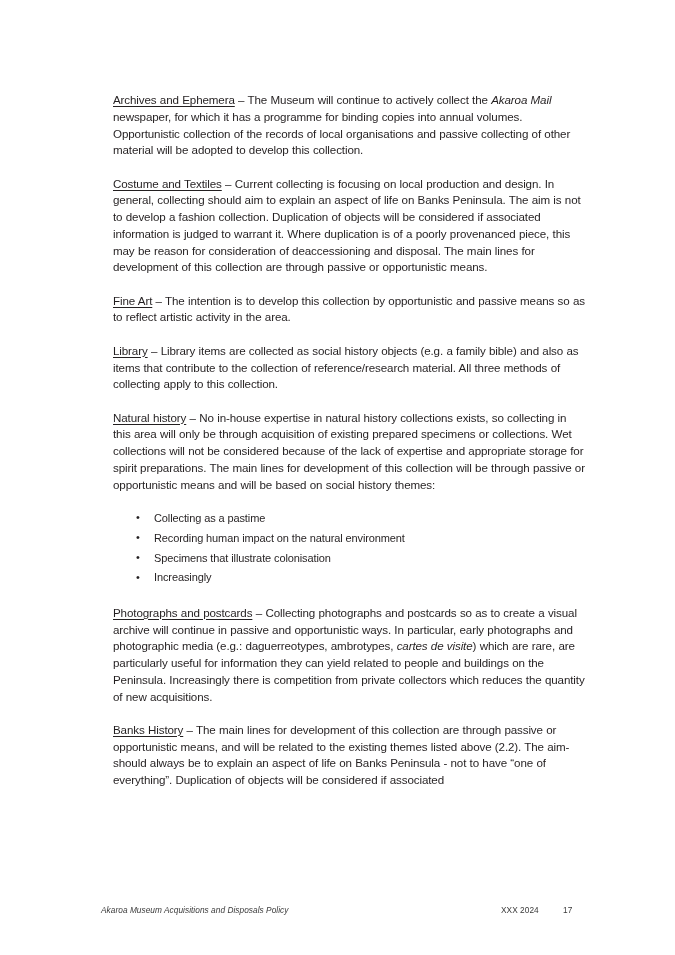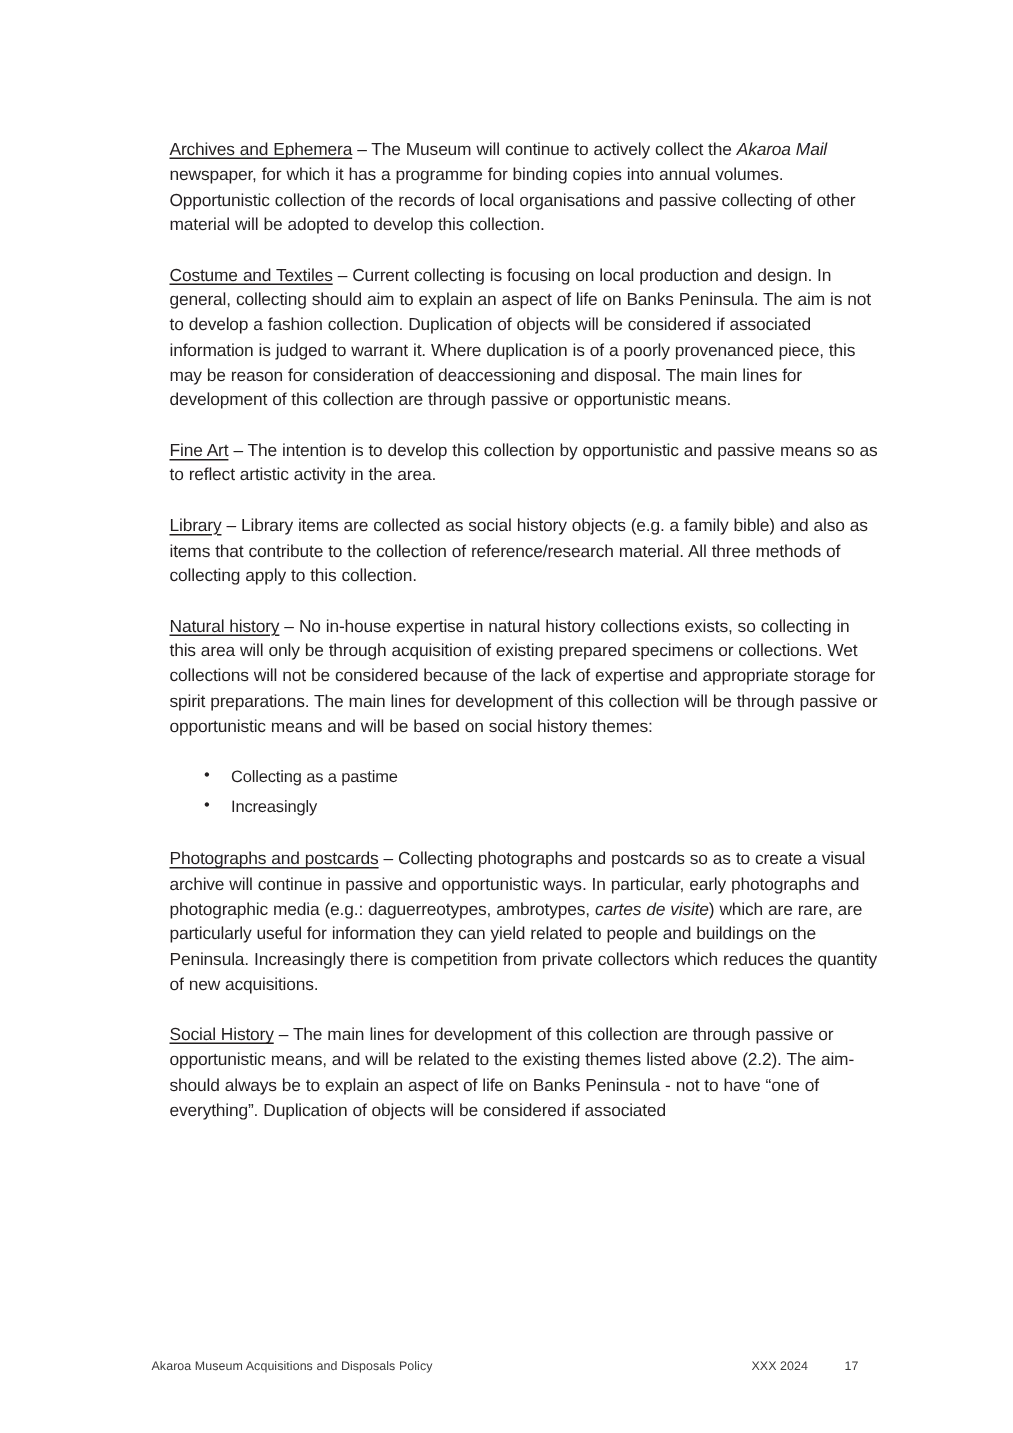--- a/index.html
+++ b/index.html
@@ -90,20 +90,21 @@
     font-size: 8.3px;
     line-height: 14px;
     color: #3a3a3a;
     letter-spacing: 0.005em;
   }
   .footer .f-title {
     position: absolute;
     left: 0;
     top: 0;
     white-space: nowrap;
+    font-style: italic;
   }
   .footer .f-date {
     position: absolute;
     left: 400px;
     top: 0;
     white-space: nowrap;
   }
   .footer .f-page {
     position: absolute;
     left: 462px;
@@ -135,30 +136,32 @@
       <span class="hd">Library</span><span> – </span><span>Library items are collected as social history objects (e.g. a family bible) and also as items that contribute to the collection of reference/research material. All three methods of collecting apply to this collection.</span>
     </p>
 
     <p class="para">
       <span class="hd">Natural history</span><span> – </span><span>No in-house expertise in natural history collections exists, so collecting in this area will only be through acquisition of existing prepared specimens or collections. Wet collections will not be considered because of the lack of expertise and appropriate storage for spirit preparations. The main lines for development of this collection will be through passive or opportunistic means and will be based on social history themes:</span>
     </p>
 
     <div class="list-wrap">
       <ul class="bullets">
         <li>Collecting as a pastime</li>
+        <li>Recording human impact on the natural environment</li>
+        <li>Specimens that illustrate colonisation</li>
         <li>Increasingly</li>
       </ul>
     </div>
 
     <p class="para">
       <span class="hd">Photographs and postcards</span><span> – </span><span>Collecting photographs and postcards so as to create a visual archive will continue in passive and opportunistic ways. In particular, early photographs and photographic media (e.g.: daguerreotypes, ambrotypes, </span><span class="it">cartes de visite</span><span>) which are rare, are particularly useful for information they can yield related to people and buildings on the Peninsula. Increasingly there is competition from private collectors which reduces the quantity of new acquisitions.</span>
     </p>
 
     <p class="para">
-      <span class="hd">Social History</span><span> – </span><span>The main lines for development of this collection are through passive or opportunistic means, and will be related to the existing themes listed above (2.2). The aim-should always be to explain an aspect of life on Banks Peninsula - not to have “one of everything”. Duplication of objects will be considered if associated</span>
+      <span class="hd">Banks History</span><span> – </span><span>The main lines for development of this collection are through passive or opportunistic means, and will be related to the existing themes listed above (2.2). The aim-should always be to explain an aspect of life on Banks Peninsula - not to have “one of everything”. Duplication of objects will be considered if associated</span>
     </p>
 
   </div>
 
   <div class="footer">
     <span class="f-title">Akaroa Museum Acquisitions and Disposals Policy</span>
     <span class="f-date">XXX 2024</span>
     <span class="f-page">17</span>
   </div>
 

